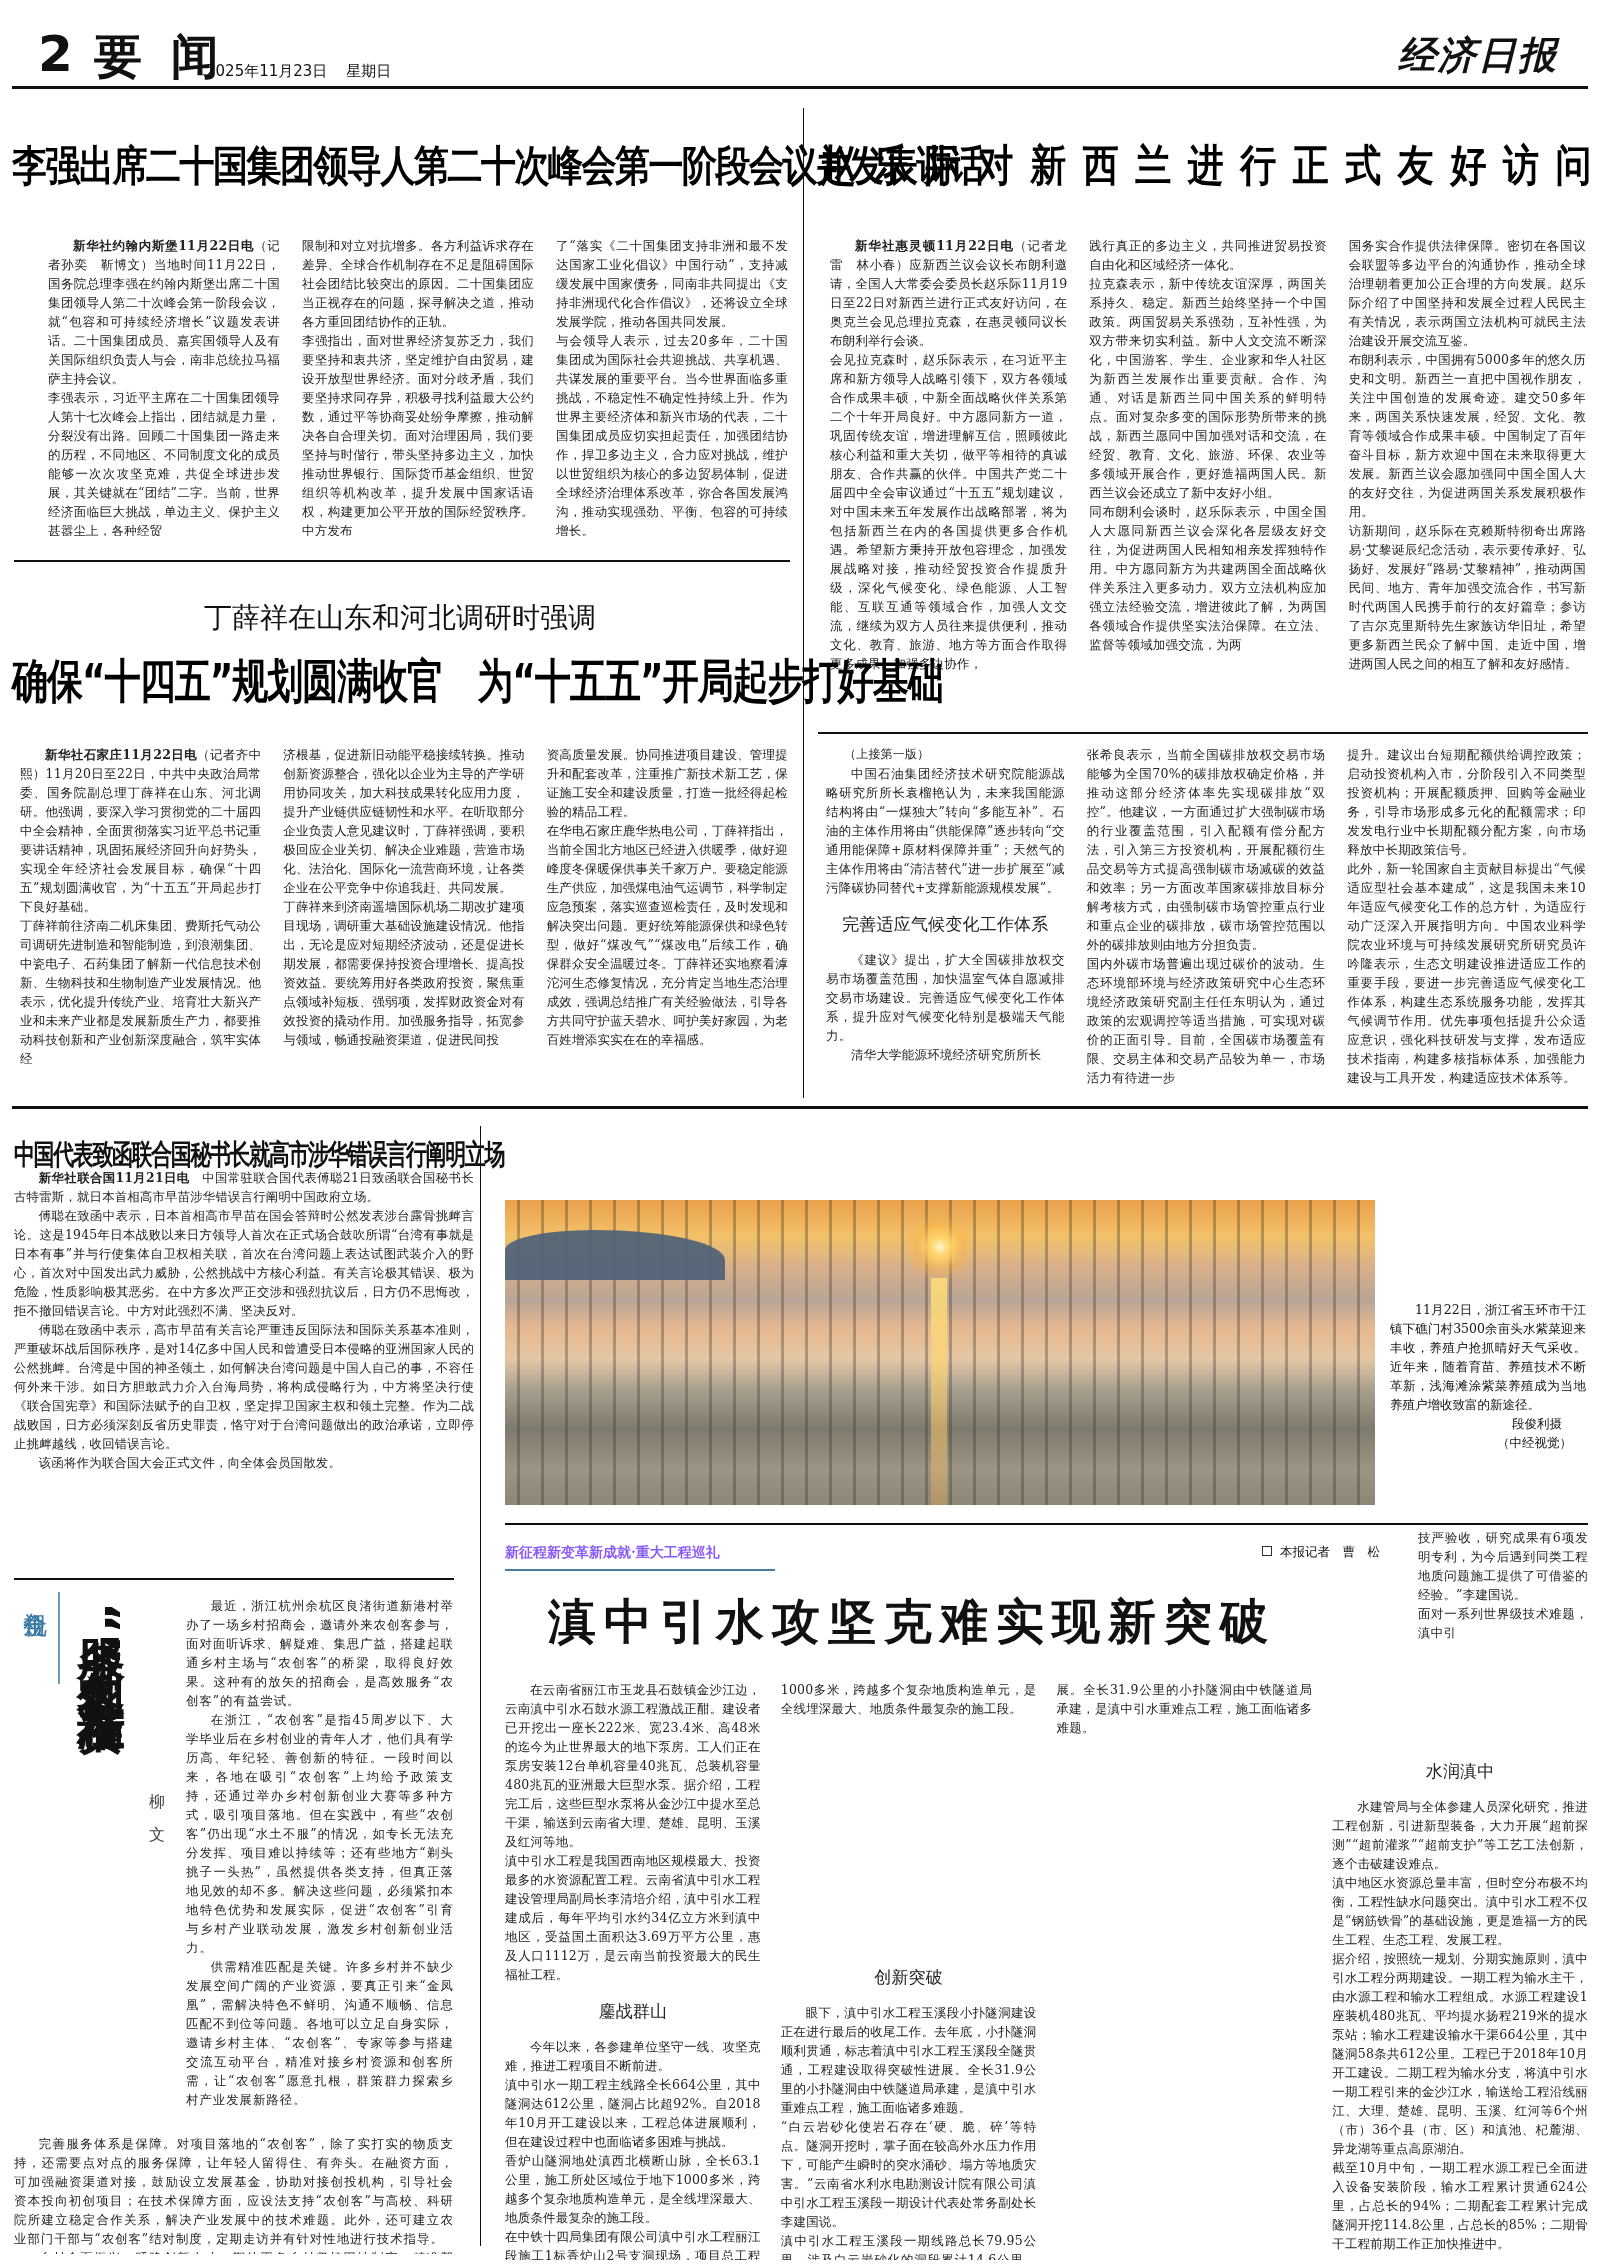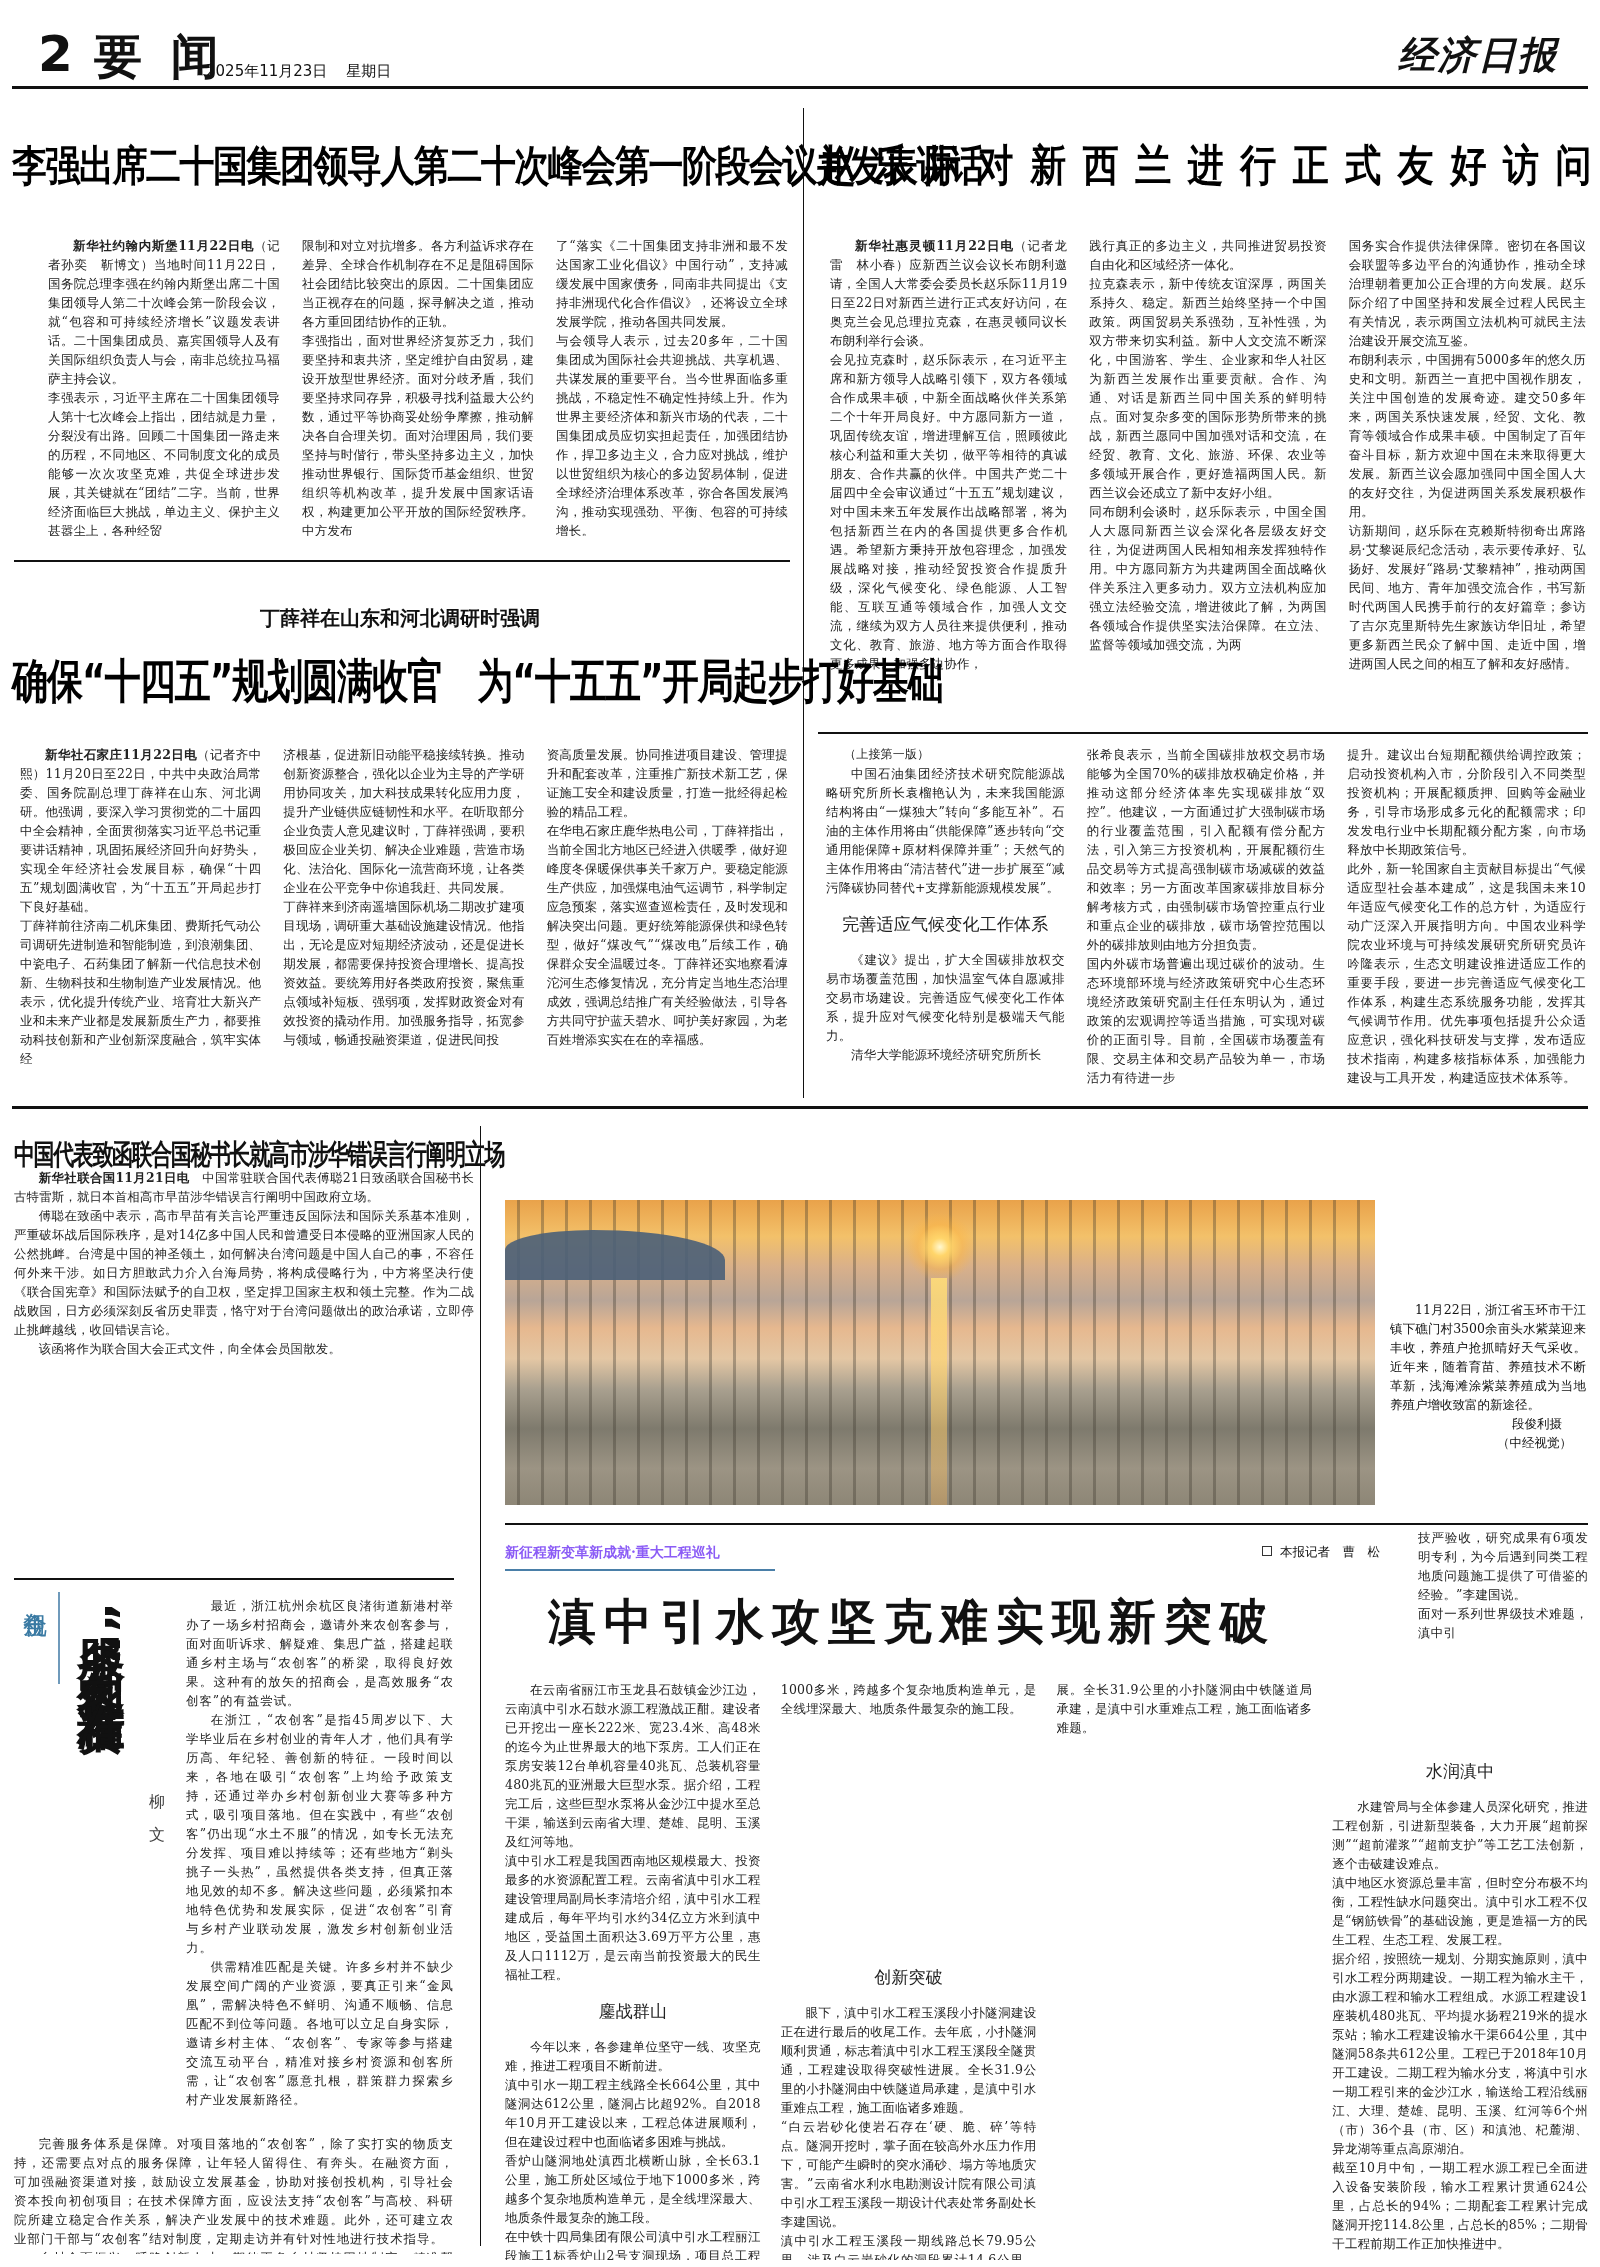--- a/index.html
+++ b/index.html
@@ -67,21 +67,21 @@
     </div>
   <div class="col">
       <p style="white-space:pre-line;text-indent:0;">国务实合作提供法律保障。密切在各国议会联盟等多边平台的沟通协作，推动全球治理朝着更加公正合理的方向发展。赵乐际介绍了中国坚持和发展全过程人民民主有关情况，表示两国立法机构可就民主法治建设开展交流互鉴。
 布朗利表示，中国拥有5000多年的悠久历史和文明。新西兰一直把中国视作朋友，关注中国创造的发展奇迹。建交50多年来，两国关系快速发展，经贸、文化、教育等领域合作成果丰硕。中国制定了百年奋斗目标，新方欢迎中国在未来取得更大发展。新西兰议会愿加强同中国全国人大的友好交往，为促进两国关系发展积极作用。
 访新期间，赵乐际在克赖斯特彻奇出席路易·艾黎诞辰纪念活动，表示要传承好、弘扬好、发展好“路易·艾黎精神”，推动两国民间、地方、青年加强交流合作，书写新时代两国人民携手前行的友好篇章；参访了吉尔克里斯特先生家族访华旧址，希望更多新西兰民众了解中国、走近中国，增进两国人民之间的相互了解和友好感情。</p>
     </div>
 </div>
 <div class="hline" style="left:818px;top:732px;width:770px;height:2px;"></div>
 
 <div class="abs" style="left:12px;top:596px;width:776px;text-align:center;">
-  <div style="font-family:'DejaVu Serif',serif;font-weight:bold;font-size:20px;line-height:44px;">丁薛祥在山东和河北调研时强调</div>
+  <div style="font-family:'DejaVu Serif',serif;font-weight:normal;font-size:28px;line-height:44px;">丁薛祥在山东和河北调研时强调</div>
   <h1 class="headline-heavy" style="font-size:36px;line-height:60px;letter-spacing:-1px;margin-top:2px;transform:scaleY(1.3);transform-origin:center top;">确保“十四五”规划圆满收官　为“十五五”开局起步打好基础</h1>
 </div>
 <div class="abs body-text cols3" style="left:20px;top:745px;width:768px;height:340px;">
   <div class="col">
     <p><span class="dateline">新华社石家庄11月22日电</span><span style="white-space:pre-line;">（记者齐中熙）11月20日至22日，中共中央政治局常委、国务院副总理丁薛祥在山东、河北调研。他强调，要深入学习贯彻党的二十届四中全会精神，全面贯彻落实习近平总书记重要讲话精神，巩固拓展经济回升向好势头，实现全年经济社会发展目标，确保“十四五”规划圆满收官，为“十五五”开局起步打下良好基础。
 丁薛祥前往济南二机床集团、费斯托气动公司调研先进制造和智能制造，到浪潮集团、中瓷电子、石药集团了解新一代信息技术创新、生物科技和生物制造产业发展情况。他表示，优化提升传统产业、培育壮大新兴产业和未来产业都是发展新质生产力，都要推动科技创新和产业创新深度融合，筑牢实体经</span></p>
   </div>
   <div class="col">
       <p style="white-space:pre-line;text-indent:0;">济根基，促进新旧动能平稳接续转换。推动创新资源整合，强化以企业为主导的产学研用协同攻关，加大科技成果转化应用力度，提升产业链供应链韧性和水平。在听取部分企业负责人意见建议时，丁薛祥强调，要积极回应企业关切、解决企业难题，营造市场化、法治化、国际化一流营商环境，让各类企业在公平竞争中你追我赶、共同发展。
 丁薛祥来到济南遥墙国际机场二期改扩建项目现场，调研重大基础设施建设情况。他指出，无论是应对短期经济波动，还是促进长期发展，都需要保持投资合理增长、提高投资效益。要统筹用好各类政府投资，聚焦重点领域补短板、强弱项，发挥财政资金对有效投资的撬动作用。加强服务指导，拓宽参与领域，畅通投融资渠道，促进民间投</p>
@@ -109,20 +109,21 @@
 此外，新一轮国家自主贡献目标提出“气候适应型社会基本建成”，这是我国未来10年适应气候变化工作的总方针，为适应行动广泛深入开展指明方向。中国农业科学院农业环境与可持续发展研究所研究员许吟隆表示，生态文明建设推进适应工作的重要手段，要进一步完善适应气候变化工作体系，构建生态系统服务功能，发挥其气候调节作用。优先事项包括提升公众适应意识，强化科技研发与支撑，发布适应技术指南，构建多核指标体系，加强能力建设与工具开发，构建适应技术体系等。</p>
     </div>
 </div>
 
 <div class="hline" style="left:12px;top:1106px;width:1576px;height:3px;"></div>
 
 <div class="abs" style="left:14px;top:1128px;width:460px;">
   <h2 style="font-family:'DejaVu Sans',sans-serif;font-weight:bold;font-size:21px;line-height:40px;white-space:nowrap;letter-spacing:-1.4px;transform:scaleY(1.35);transform-origin:left top;">中国代表致函联合国秘书长就高市涉华错误言行阐明立场</h2>
   <div class="body-text" style="font-size:12.4px;">
     <p><span class="dateline">新华社联合国11月21日电</span>　<span>中国常驻联合国代表傅聪21日致函联合国秘书长古特雷斯，就日本首相高市早苗涉华错误言行阐明中国政府立场。</span></p>
+    <p>傅聪在致函中表示，日本首相高市早苗在国会答辩时公然发表涉台露骨挑衅言论。这是1945年日本战败以来日方领导人首次在正式场合鼓吹所谓“台湾有事就是日本有事”并与行使集体自卫权相关联，首次在台湾问题上表达试图武装介入的野心，首次对中国发出武力威胁，公然挑战中方核心利益。有关言论极其错误、极为危险，性质影响极其恶劣。在中方多次严正交涉和强烈抗议后，日方仍不思悔改，拒不撤回错误言论。中方对此强烈不满、坚决反对。</p>
     <p>傅聪在致函中表示，高市早苗有关言论严重违反国际法和国际关系基本准则，严重破坏战后国际秩序，是对14亿多中国人民和曾遭受日本侵略的亚洲国家人民的公然挑衅。台湾是中国的神圣领土，如何解决台湾问题是中国人自己的事，不容任何外来干涉。如日方胆敢武力介入台海局势，将构成侵略行为，中方将坚决行使《联合国宪章》和国际法赋予的自卫权，坚定捍卫国家主权和领土完整。作为二战战败国，日方必须深刻反省历史罪责，恪守对于台湾问题做出的政治承诺，立即停止挑衅越线，收回错误言论。</p>
     <p>该函将作为联合国大会正式文件，向全体会员国散发。</p>
   </div>
 </div>
 <div class="hline" style="left:14px;top:1578px;width:440px;height:2px;"></div>
 <div class="vline" style="left:480px;top:1126px;width:1px;height:1120px;"></div>
 
 <div class="abs" style="left:505px;top:1200px;width:870px;height:305px;overflow:hidden;
      background:
        repeating-linear-gradient(90deg, rgba(60,55,45,0.0) 0 12px, rgba(60,55,45,0.35) 12px 15px, rgba(60,55,45,0.0) 15px 24px),

